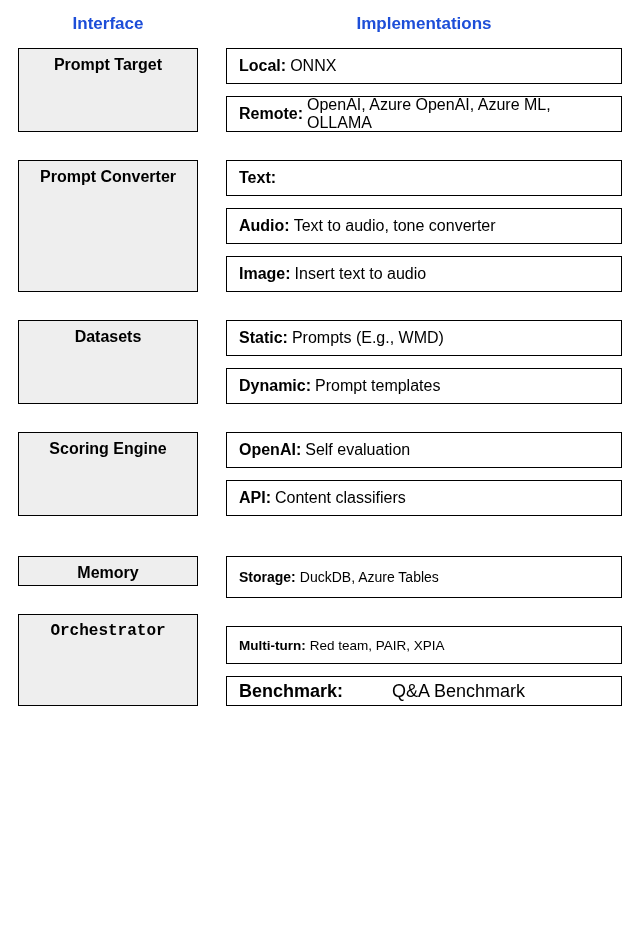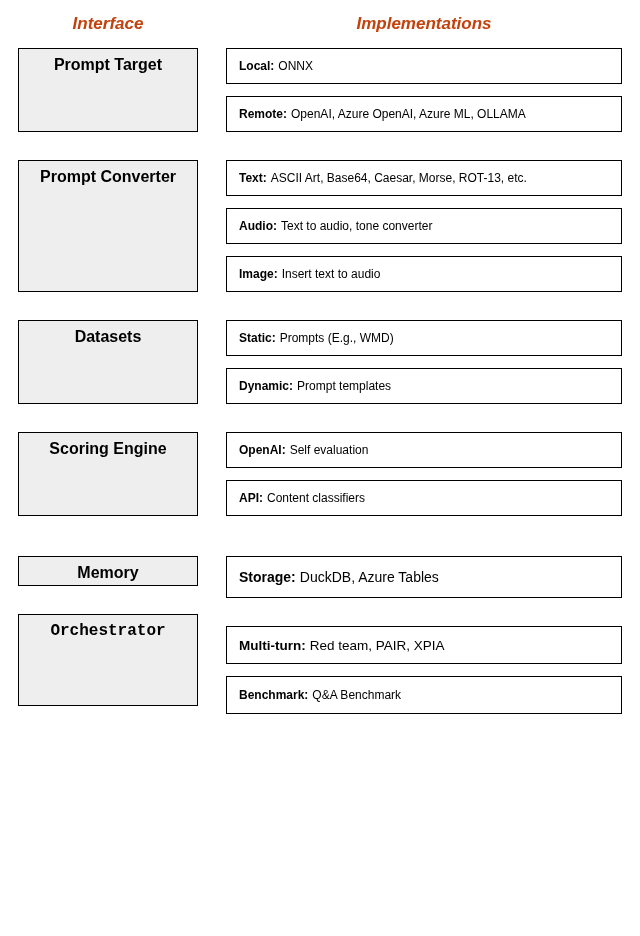--- a/index.html
+++ b/index.html
@@ -25,22 +25,21 @@
       width: 180px;
     }
     .col-right {
       flex: 1;
     }
     .col-header {
       text-align: center;
       font-size: 17px;
       font-weight: 600;
       margin-bottom: 14px;
-      color: #c2410c;
-      font-style: italic;
+      color: #1d4ed8;
     }
     .interface-box {
       background: #eeeeee;
       border: 1.5px solid #000;
       display: flex;
       align-items: flex-start;
       justify-content: center;
       text-align: center;
       font-weight: 700;
       font-size: 16px;
@@ -49,21 +48,21 @@
     }
     .impl-group {
       display: flex;
       flex-direction: column;
       gap: 12px;
     }
     .impl-box {
       background: #fff;
       border: 1.5px solid #000;
       padding: 9px 12px;
-      font-size: 12px;
+      font-size: 16px;
       height: 36px;
       display: flex;
       align-items: center;
     }
     .impl-label {
       font-weight: 700;
     }
     .impl-value {
       font-weight: 400;
       margin-left: 4px;
@@ -129,21 +128,20 @@
       <div class="impl-box">
         <span class="impl-label">Remote:</span>
         <span class="impl-value">OpenAI, Azure OpenAI, Azure ML, OLLAMA</span>
       </div>
     </div>
     <div class="row-spacer"></div>
 
     <div class="impl-group">
       <div class="impl-box">
         <span class="impl-label">Text:</span>
-        <span class="impl-value">ASCII Art, Base64, Caesar, Morse, ROT-13, etc.</span>
       </div>
       <div class="impl-box">
         <span class="impl-label">Audio:</span>
         <span class="impl-value">Text to audio, tone converter</span>
       </div>
       <div class="impl-box">
         <span class="impl-label">Image:</span>
         <span class="impl-value">Insert text to audio</span>
       </div>
     </div>
@@ -179,19 +177,19 @@
         <span class="impl-value">DuckDB, Azure Tables</span>
       </div>
     </div>
     <div class="row-spacer"></div>
 
     <div class="impl-group">
       <div class="impl-box" style="height:38px; font-size:13.5px;">
         <span class="impl-label">Multi-turn:</span>
         <span class="impl-value">Red team, PAIR, XPIA</span>
       </div>
-      <div class="impl-box" style="height:38px; font-size:12px;">
+      <div class="impl-box" style="height:30px; font-size:18px;gap:45px;">
         <span class="impl-label">Benchmark:</span>
         <span class="impl-value">Q&amp;A Benchmark</span>
       </div>
     </div>
   </div>
 </div>
 
 </body></html>

